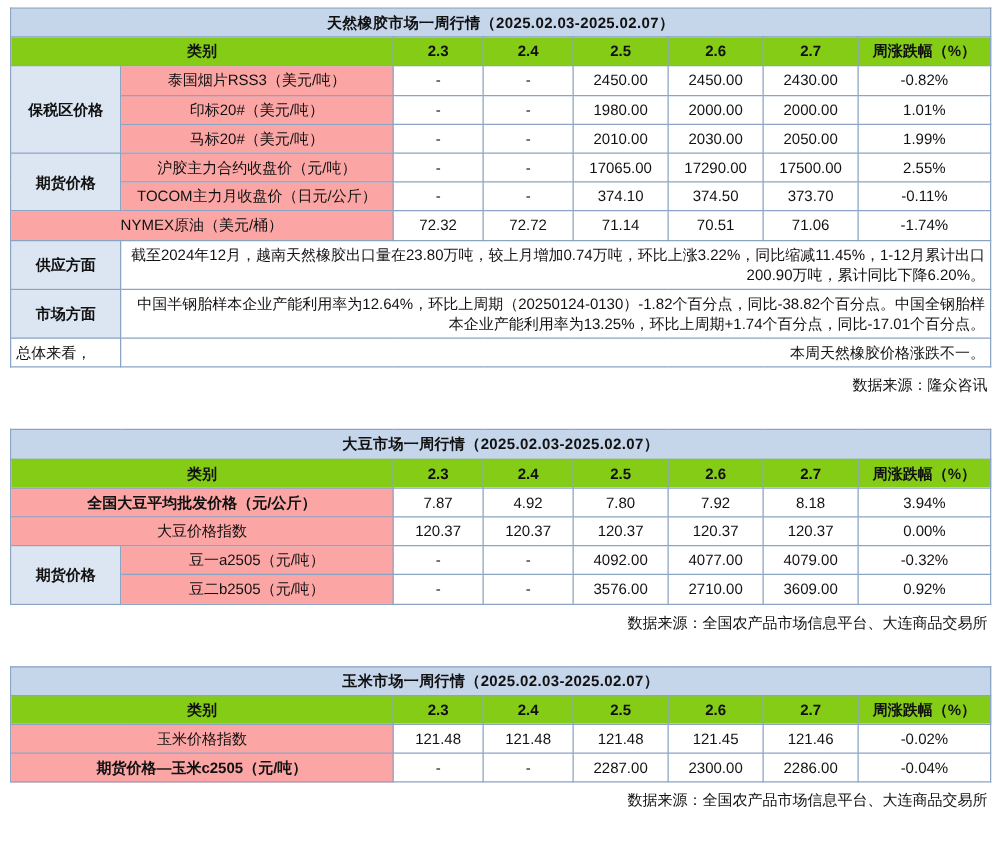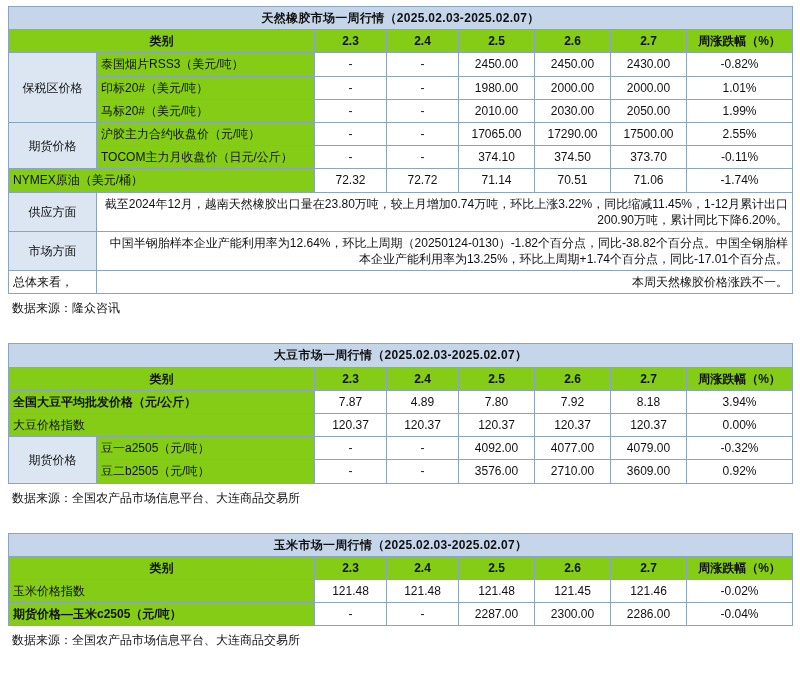--- a/index.html
+++ b/index.html
@@ -42,42 +42,44 @@
     letter-spacing: .3px;
   }
   .hdr td {
     background: #84cc16;
     text-align: center;
     font-weight: bold;
   }
   .rowlabel {
     background: #dce6f2;
     text-align: center;
-    font-weight: normal;
+    font-weight: bold;
   }
   .itemcell {
-    background: #84cc16;
+    background: #fca5a5;
+    text-align: center;
   }
   .numcell {
     text-align: center;
     background: #ffffff;
   }
   .bold-item {
     font-weight: bold;
   }
   .textblock {
     text-align: right;
     background: #ffffff;
     line-height: 1.5;
     padding: 4px 6px;
   }
   .source {
     font-size: 12px;
     color: #111;
     padding: 6px 2px 2px 4px;
+    text-align: right;
   }
   .gap {
     height: 24px;
   }
 </style>
 </head>
 <body>
 
 <div class="page">
 
@@ -203,21 +205,21 @@
         <td>2.3</td>
         <td>2.4</td>
         <td>2.5</td>
         <td>2.6</td>
         <td>2.7</td>
         <td>周涨跌幅（%）</td>
       </tr>
       <tr>
         <td class="itemcell bold-item" colspan="2">全国大豆平均批发价格（元/公斤）</td>
         <td class="numcell">7.87</td>
-        <td class="numcell">4.89</td>
+        <td class="numcell">4.92</td>
         <td class="numcell">7.80</td>
         <td class="numcell">7.92</td>
         <td class="numcell">8.18</td>
         <td class="numcell">3.94%</td>
       </tr>
       <tr>
         <td class="itemcell" colspan="2">大豆价格指数</td>
         <td class="numcell">120.37</td>
         <td class="numcell">120.37</td>
         <td class="numcell">120.37</td>

